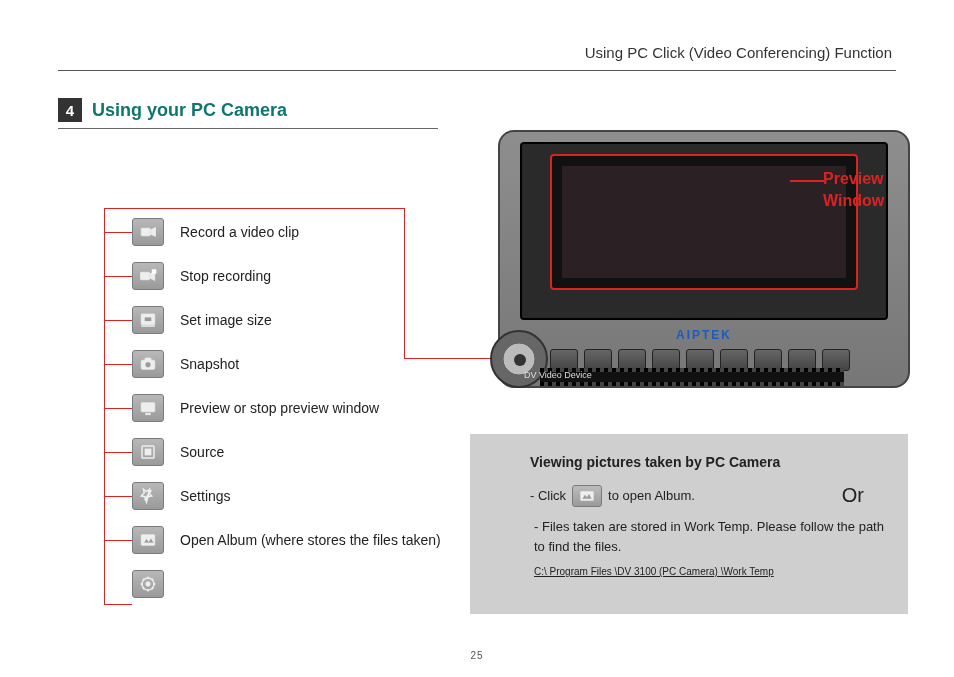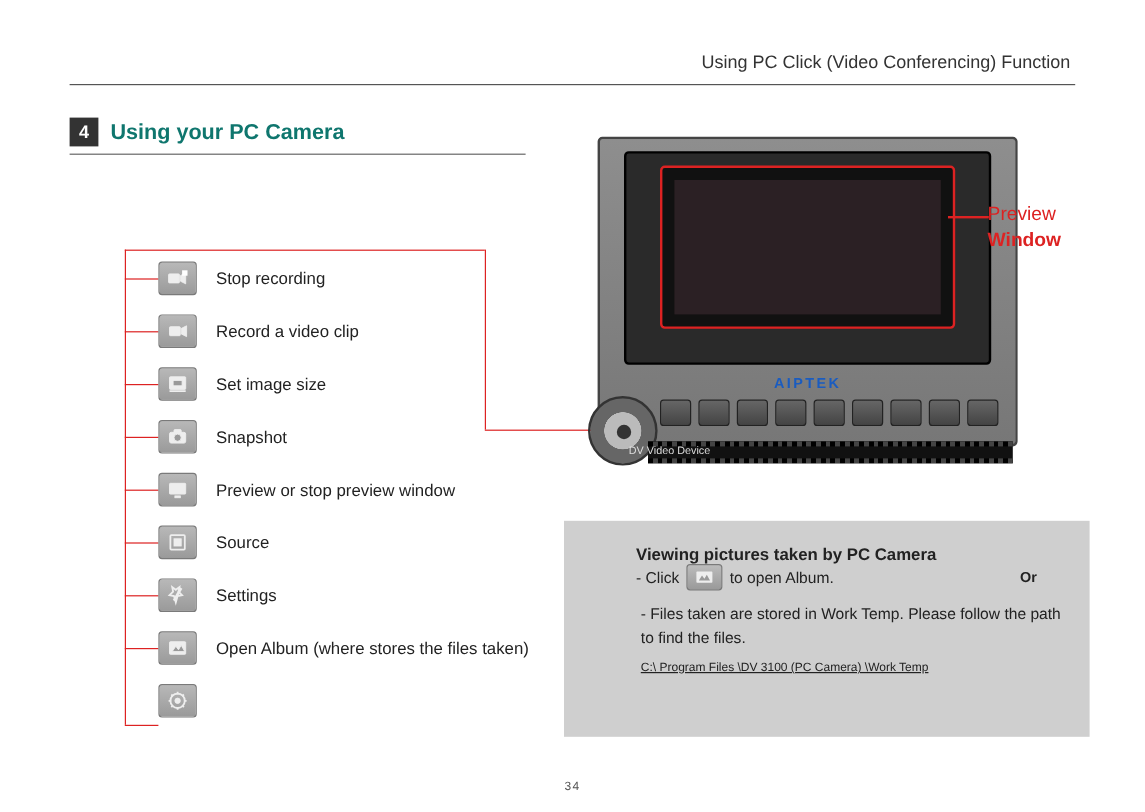--- a/index.html
+++ b/index.html
@@ -63,25 +63,25 @@
     margin-right: 16px;
   }
   .icon-chip svg { width: 18px; height: 18px; fill: #eee; stroke:#eee; }
   .icon-label { font-size: 14px; color: #222; }
   .icon-label.two { line-height: 1.3; }
   .red-v { position:absolute; width:1px; background:#d22; }
   .red-h { position:absolute; height:1px; background:#d22; }
   
   .monitor {
     position: absolute;
-    top: 114px; left: 498px;
-    width: 350px; height: 258px;
+    top: 130px; left: 498px;
+    width: 412px; height: 258px;
     background: linear-gradient(#8e8e8e,#777);
     border: 2px solid #444;
-    border-radius: 4px;
+    border-radius: 16px;
   }
   .monitor-face {
     position: absolute;
     top: 10px; left: 20px; right: 20px; bottom: 66px;
     background: #2a2a2a;
     border: 2px solid #000;
     border-radius: 4px;
   }
   .screen-red {
     position: absolute;
@@ -145,47 +145,47 @@
     background: repeating-linear-gradient(90deg,#000 0 4px,#444 4px 8px);
   }
   .film::before{ top:-3px; } .film::after{ bottom:-3px; }
   .film-label{
     position:absolute; left:524px; top:370px;
     color:#ddd; font-size:9px;
   }
   .preview-callouts{
     position:absolute; left:823px; top:0;
   }
-  .preview-line1{ position:absolute; top:170px; font-size:16px; color:#d22; font-weight:normal;}
+  .preview-line1{ position:absolute; top:170px; font-size:16px; color:#d22; font-weight:bold;}
   .preview-line2{ position:absolute; top:192px; font-size:16px; color:#d22; font-weight:bold;}
   
   .cl-red { position:absolute; background:#d22; }
   
   .infobox{
     position:absolute;
     top: 434px; left: 470px; width: 438px; height: 180px;
     background: #cfcfcf;
     padding: 20px 18px 16px 60px;
   }
   .pointer{
     position:absolute;
     top: 452px; left: 470px;
     width:46px; height:36px;
   }
   .pointer svg{ width:46px; height:36px; }
   .infobox h3{
-    font-size: 14px; font-weight: bold; 
+    font-size: 14px; font-weight: bold; margin-bottom: 14px;
   }
   .infobox .row{
     font-size: 13px; color:#222;
     display:flex; align-items:center; gap:6px;
     margin-bottom: 10px;
     text-align: center;
   }
-  .or{ font-size:12px; font-weight:bold; margin-left:auto; margin-right:26px;}
+  .or{ font-size:20px; font-weight:normal; margin-left:auto; margin-right:26px;}
   .album-chip{
     width:30px; height:22px;
     background: linear-gradient(#bcbcbc,#9a9a9a);
     border:1px solid #7a7a7a; border-radius:3px;
     display:inline-flex; align-items:center; justify-content:center;
   }
   .album-chip svg{width:16px;height:14px;fill:#eee;}
   .infobox .line2{
     font-size:13px; line-height:1.5; color:#222;
     margin-left: 4px; margin-bottom:10px;
@@ -223,35 +223,35 @@
 <div class="red-h" style="left:104px; top:540px; width:28px;"></div>
 <div class="red-h" style="left:104px; top:604px; width:28px;"></div>
 <div class="red-h" style="left:104px; top:208px; width:300px;"></div>
 <div class="red-v" style="left:404px; top:208px; height:150px;"></div>
 <div class="red-h" style="left:404px; top:358px; width:158px;"></div>
 
 <div class="icon-list">
   <div class="icon-row">
     <div class="icon-chip">
       <svg viewBox="0 0 24 24">
+          <rect x="3" y="7" width="12" height="10" rx="1"></rect>
+          <polygon points="16,9 22,6 22,18 16,15"></polygon>
+        </svg>
+    </div>
+    <div class="icon-label">Record a video clip</div>
+  </div>
+  <div class="icon-row">
+    <div class="icon-chip">
+      <svg viewBox="0 0 24 24">
           <rect x="2" y="7" width="12" height="10" rx="1"></rect>
           <polygon points="15,9 21,6 21,18 15,15"></polygon>
           <rect x="17" y="3" width="6" height="6" fill="#fff" stroke="none"></rect>
         </svg>
     </div>
     <div class="icon-label">Stop recording</div>
-  </div>
-  <div class="icon-row">
-    <div class="icon-chip">
-      <svg viewBox="0 0 24 24">
-          <rect x="3" y="7" width="12" height="10" rx="1"></rect>
-          <polygon points="16,9 22,6 22,18 16,15"></polygon>
-        </svg>
-    </div>
-    <div class="icon-label">Record a video clip</div>
   </div>
   <div class="icon-row">
     <div class="icon-chip">
       <svg viewBox="0 0 24 24">
           <rect x="3" y="4" width="18" height="14" rx="1"></rect>
           <path d="M3 20h18" stroke-width="2"></path>
           <rect x="7" y="8" width="10" height="6" fill="#9a9a9a"></rect>
         </svg>
     </div>
     <div class="icon-label">Set image size</div>
@@ -363,13 +363,13 @@
           <polygon points="5,14 9,8 12,12 15,7 19,14" fill="#9a9a9a"></polygon>
         </svg>
     </span>
     <span>to open Album.</span>
     <span class="or">Or</span>
   </div>
   <div class="line2">- Files taken are stored in Work Temp. Please follow the path to find the files.</div>
   <div class="path">C:\ Program Files \DV 3100 (PC Camera) \Work Temp</div>
 </div>
 
-<div class="page-num">34</div>
+<div class="page-num">25</div>
 
 </body></html>

